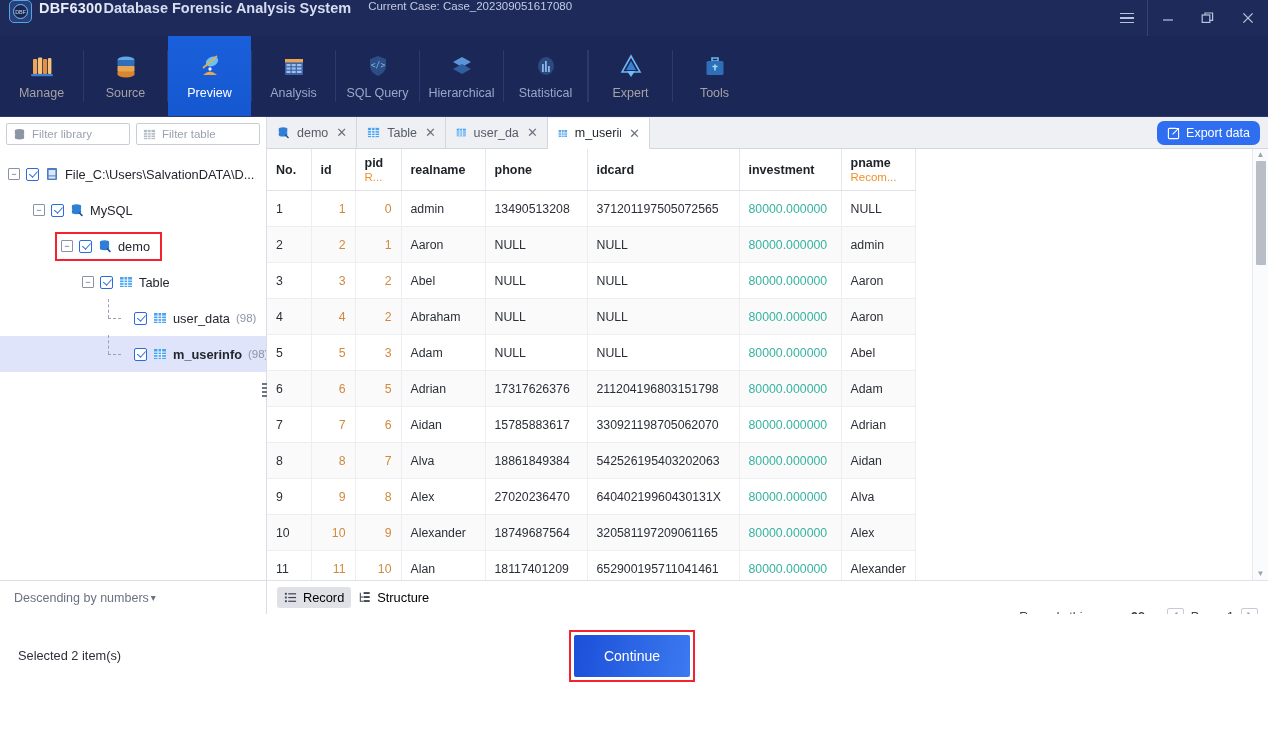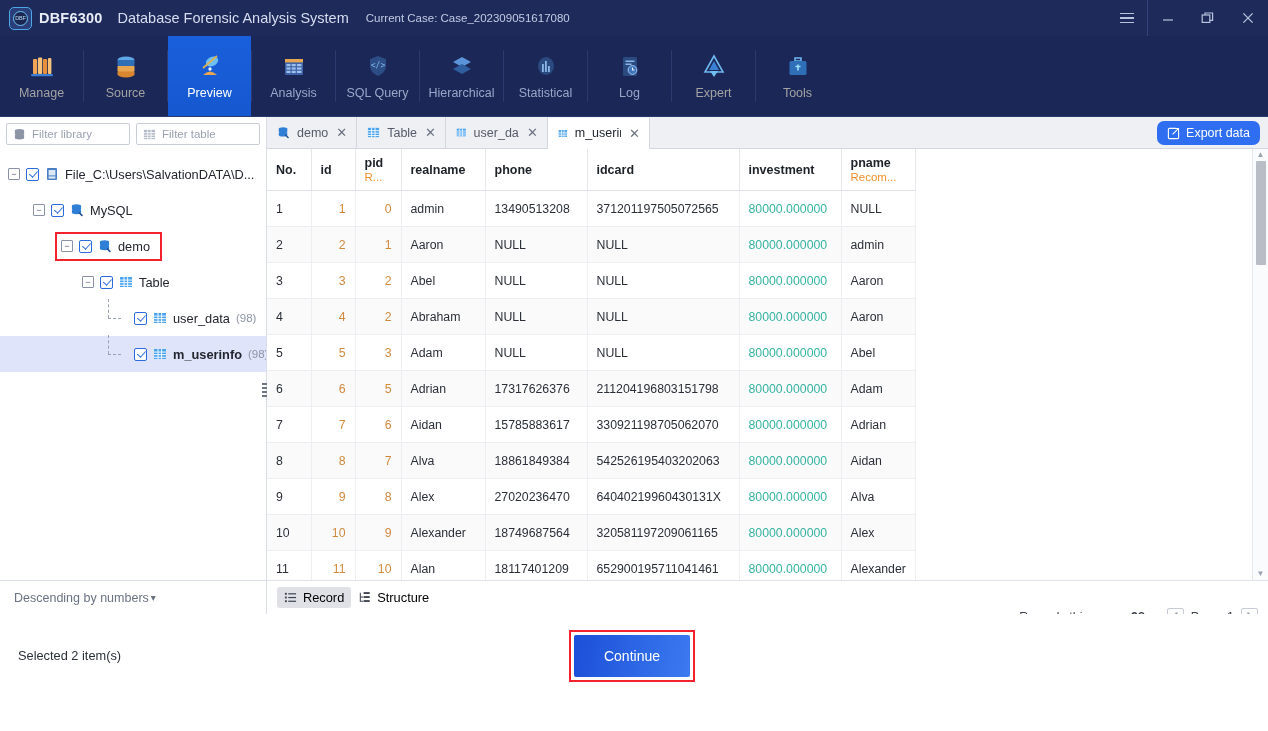--- a/index.html
+++ b/index.html
@@ -6,38 +6,38 @@
   html, body {
     width: 1268px; height: 731px;
     font-family: "Liberation Sans", sans-serif;
     background: #ffffff;
     overflow: hidden;
   }
 
   
   .titlebar {
     height: 36px; background: #1e2a5a;
-    display: flex; align-items: center;
+    display: flex; align-items: flex-start;
     color: #e9edf7; position: relative;
   }
   .logo-badge {
     width: 23px; height: 23px; margin-left: 9px; margin-right: 7px;
     background: #2a3f7a; border: 1.5px solid #4da8e8;
     border-radius: 5px; position: relative;
     display: flex; align-items: center; justify-content: center;
     transform: rotate(0deg);
   }
   .logo-badge .inner {
     width: 15px; height: 15px; border-radius: 50%;
     background: #1b2750; border: 1.2px solid #6fc3f5;
     display: flex; align-items: center; justify-content: center;
     font-size: 5.5px; color: #b7ddf7; letter-spacing: -0.2px;
   }
   .app-name { font-size: 14.5px; font-weight: bold; letter-spacing: .2px; }
-  .app-sub { font-size: 14.5px; font-weight: normal; margin-left: 15px; color: #d6ddf0; }
+  .app-sub { font-size: 14.5px; font-weight: bold; margin-left: 1px; color: #d6ddf0; }
   .case-text { font-size: 11.5px; color: #c3cbe4; margin-left: 17px; }
   .tb-right { position: absolute; right: 0; top: 0; height: 36px; display: flex; align-items: center; }
   .tb-btn {
     width: 40px; height: 36px; display: flex; align-items: center; justify-content: center;
     color: #b9c3de; font-size: 15px; cursor: default;
   }
   .tb-sep { width: 1px; height: 36px; background: #36437a; }
   .hamb { display: flex; flex-direction: column; gap: 3px; }
   .hamb i { display: block; width: 14px; height: 1.6px; background: #b9c3de; }
 
@@ -351,34 +351,20 @@
           <rect x="11" y="12" width="1.8" height="8"></rect>
             <rect x="14" y="9" width="1.8" height="11"></rect>
             <rect x="17" y="14" width="1.8" height="6"></rect>
         </g>
       </svg>
     </span>
     <span class="lbl">Statistical</span>
   </div>
   <div class="ndiv"></div>
 
-  <div class="navitem">
-    <span class="ico">
-      <svg width="30" height="30" viewBox="0 0 30 30">
-        <rect x="8" y="5" width="14" height="19" rx="1.6" fill="#2b4b80"></rect>
-        <g fill="#8bb6e8">
-            <rect x="10.5" y="8.5" width="9" height="1.5"></rect>
-            <rect x="10.5" y="11.5" width="6" height="1.5"></rect>
-          </g>
-        <circle cx="17.5" cy="18" r="4.4" fill="#3f74b8" stroke="#9dc5ef" stroke-width="1"></circle>
-        <path d="M17.5 15.6 V18 h2" stroke="#eaf3fc" stroke-width="1.1" fill="none"></path>
-      </svg>
-    </span>
-    <span class="lbl">Log</span>
-  </div>
   <div class="ndiv"></div>
 
   <div class="navitem enabled">
     <span class="ico">
       <svg width="30" height="30" viewBox="0 0 30 30">
         <path d="M15 4 L24 20 H6z" fill="none" stroke="#6fb7ef" stroke-width="1.6"></path>
         <path d="M15 9 L20 18 H10z" fill="#3b7fd4"></path>
         <path d="M11 19 L15 25 L19 19z" fill="#6fc0f2"></path>
       </svg>
     </span>

